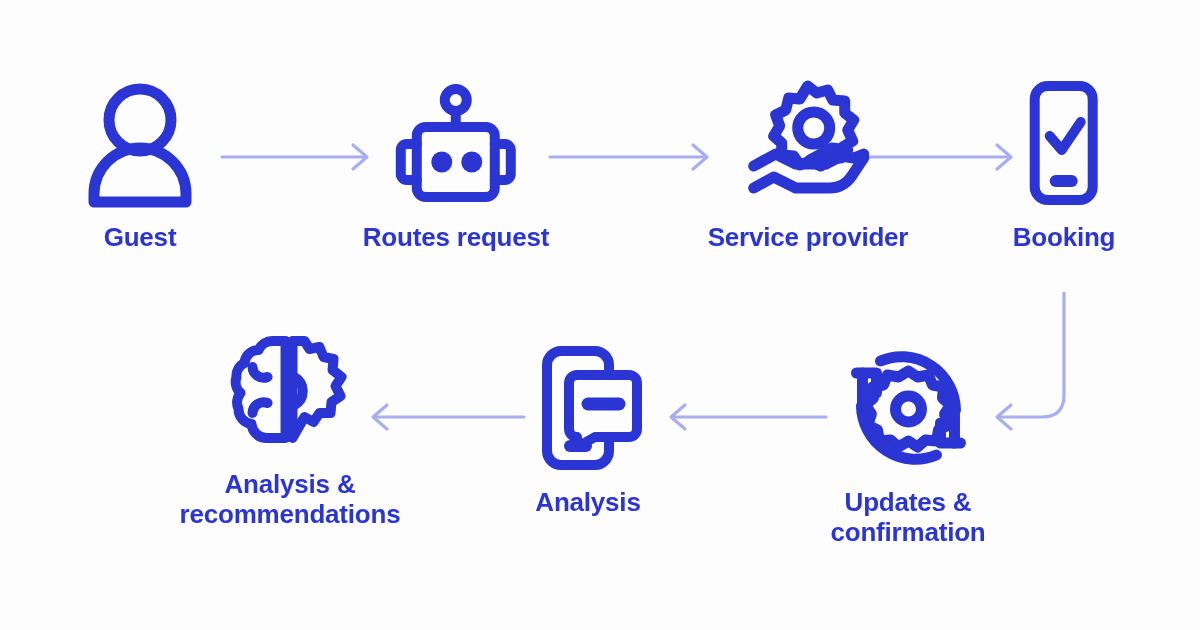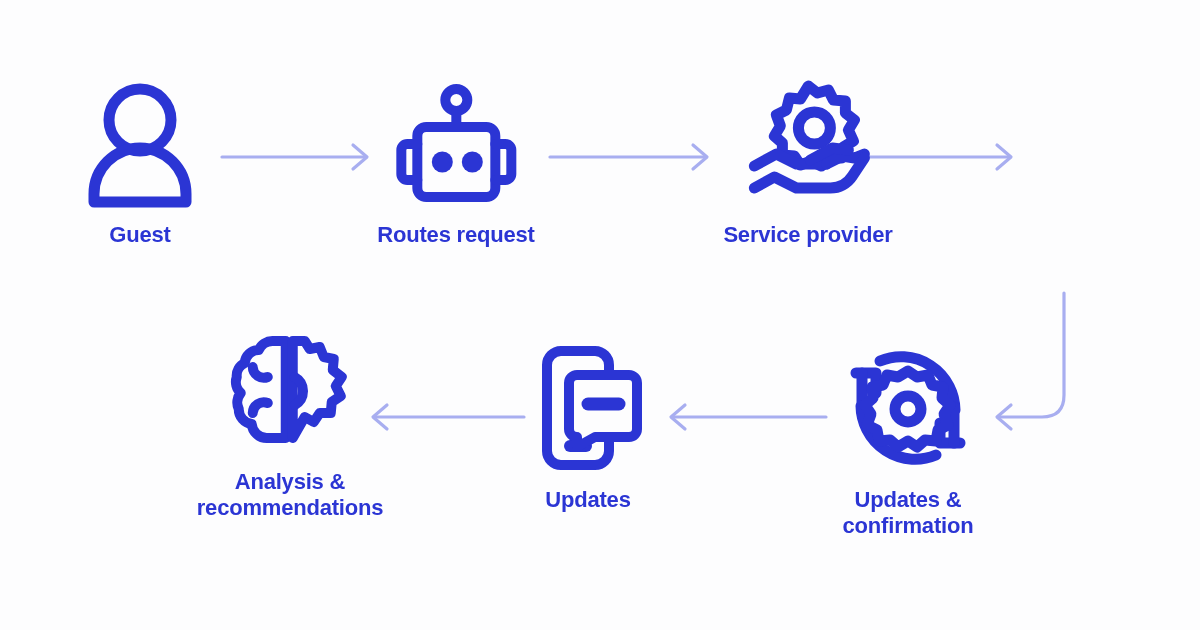--- a/index.html
+++ b/index.html
@@ -34,21 +34,21 @@
     transform: translateX(-50%);
   }
   .node-icon {
     display: block;
     line-height: 0;
   }
   .node-label {
     margin-top: 14px;
     color: #2B35D4;
     font-weight: bold;
-    font-size: 22px;
+    font-size: 26px;
     line-height: 1.17;
     text-align: center;
     white-space: pre-line;
     letter-spacing: -0.2px;
   }
   
   #node-guest      { left: 140px; top: 78px; }
   #node-routes     { left: 456px; top: 78px; justify-content: flex-end; }
   #node-provider   { left: 808px; top: 78px; }
   #node-booking    { left: 1064px; top: 78px; }
@@ -140,20 +140,32 @@
           <path d="M16,88 L38,76 L58,86 L88,86"></path>
           <path d="M88,86 L104,78 L116,80 L126,76"></path>
           <path d="M72,82 L94,70 L110,72"></path>
           <path d="M16,110 L36,99 L58,110 L92,110 A26,26 0 0 0 114,98 L126,80"></path>
         </g>
       </svg>
     </span>
     <div class="node-label">Service provider</div>
   </div>
 
+  <div class="node" id="node-booking">
+    <span class="node-icon">
+      <svg width="90" height="130" viewBox="0 0 90 130" xmlns="http://www.w3.org/2000/svg">
+        <g fill="none" stroke="#2B35D4" stroke-width="10" stroke-linecap="round" stroke-linejoin="round">
+          <rect x="16" y="8" width="58" height="114" rx="13"></rect>
+          <polyline points="31,58 43,72 62,44"></polyline>
+          <line x1="37" y1="103" x2="53" y2="103" stroke-width="12"></line>
+        </g>
+      </svg>
+    </span>
+    <div class="node-label">Booking</div>
+  </div>
 
   <div class="node" id="node-updates">
     <span class="node-icon">
       <svg width="140" height="130" viewBox="0 0 140 130" xmlns="http://www.w3.org/2000/svg">
         <g fill="none" stroke="#2B35D4" stroke-width="11" stroke-linecap="round" stroke-linejoin="round">
 
           <path d="M42,18 A54,54 0 0 1 117,67"></path>
           <polyline points="18,30 38,30 38,50" stroke-linejoin="round"></polyline>
           <path d="M24,30 L24,66"></path>
 
@@ -178,21 +190,21 @@
       <svg width="110" height="130" viewBox="0 0 110 130" xmlns="http://www.w3.org/2000/svg">
         <g fill="none" stroke="#2B35D4" stroke-width="10" stroke-linecap="round" stroke-linejoin="round">
           <rect x="14" y="8" width="62" height="114" rx="14"></rect>
           <line x1="37" y1="103" x2="53" y2="103" stroke-width="12"></line>
         </g>
 
         <path d="M44,32 L96,32 A8,8 0 0 1 104,40 L104,86 A8,8 0 0 1 96,94 L62,94 L44,104 L44,94 A8,8 0 0 1 36,86 L36,40 A8,8 0 0 1 44,32 Z" fill="#fdfdfe" stroke="#2B35D4" stroke-width="10" stroke-linejoin="round"></path>
         <line x1="55" y1="61" x2="86" y2="61" stroke="#2B35D4" stroke-width="13" stroke-linecap="round"></line>
       </svg>
     </span>
-    <div class="node-label">Updates</div>
+    <div class="node-label">Analysis</div>
   </div>
 
   <div class="node" id="node-analysis">
     <span class="node-icon">
       <svg width="134" height="130" viewBox="0 0 134 130" xmlns="http://www.w3.org/2000/svg">
         <g fill="none" stroke="#2B35D4" stroke-width="10" stroke-linecap="round" stroke-linejoin="round">
 
           <path d="M63,16 L50,16 A15,15 0 0 0 36,25 A14,14 0 0 0 22,38 A14,14 0 0 0 14,52 A15,15 0 0 0 18,68
                    A15,15 0 0 0 16,84 A15,15 0 0 0 29,99 A15,15 0 0 0 44,113 L63,113 Z"></path>
           <path d="M30,42 A11,11 0 0 0 45,52"></path>

